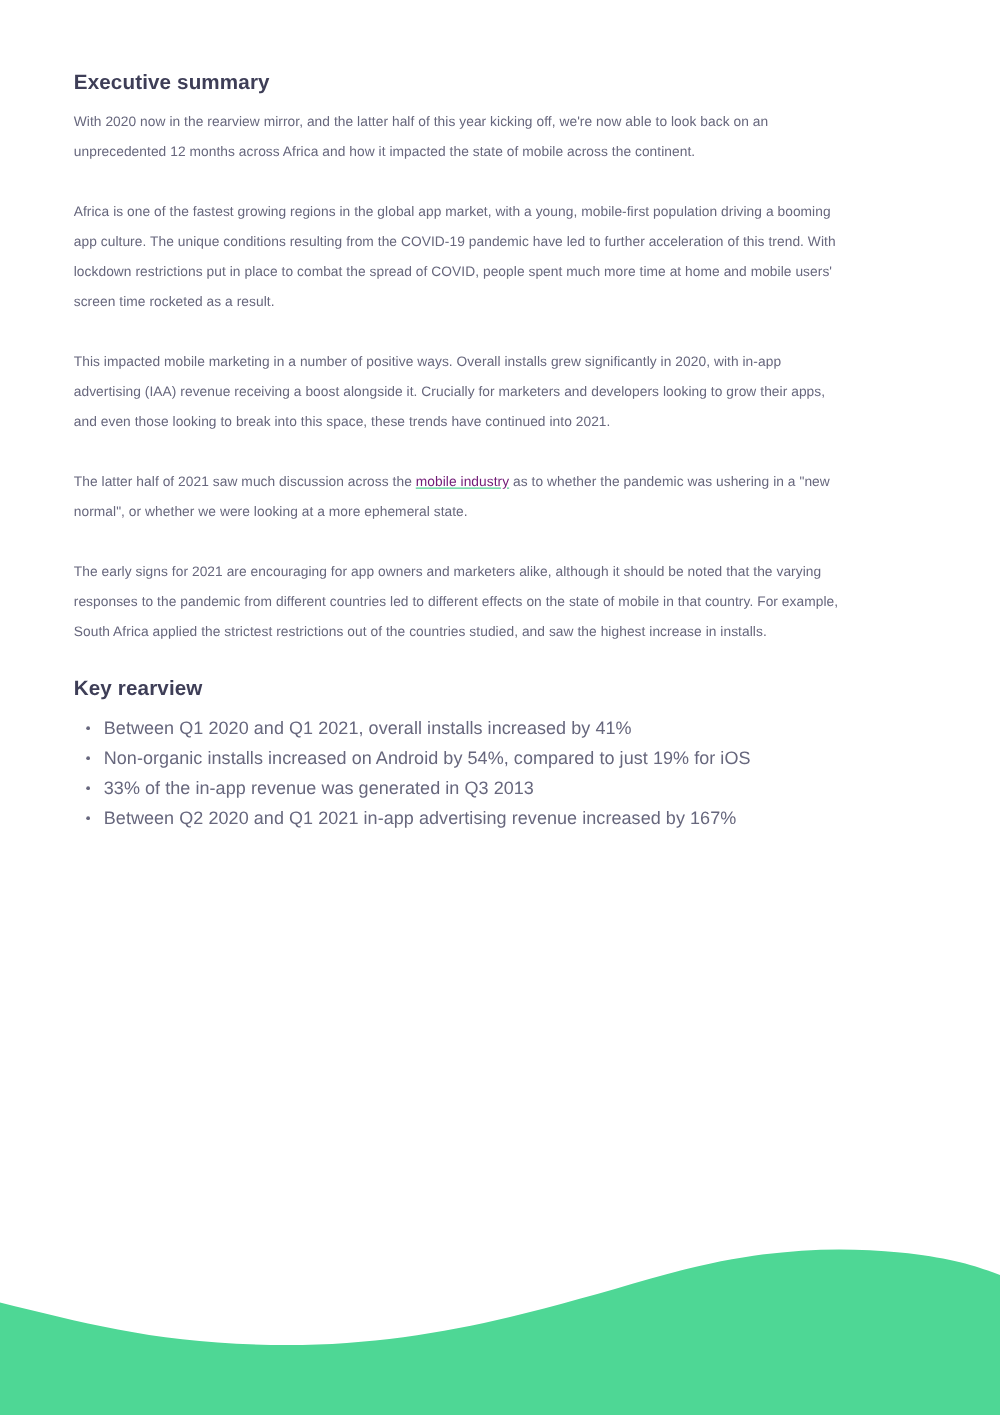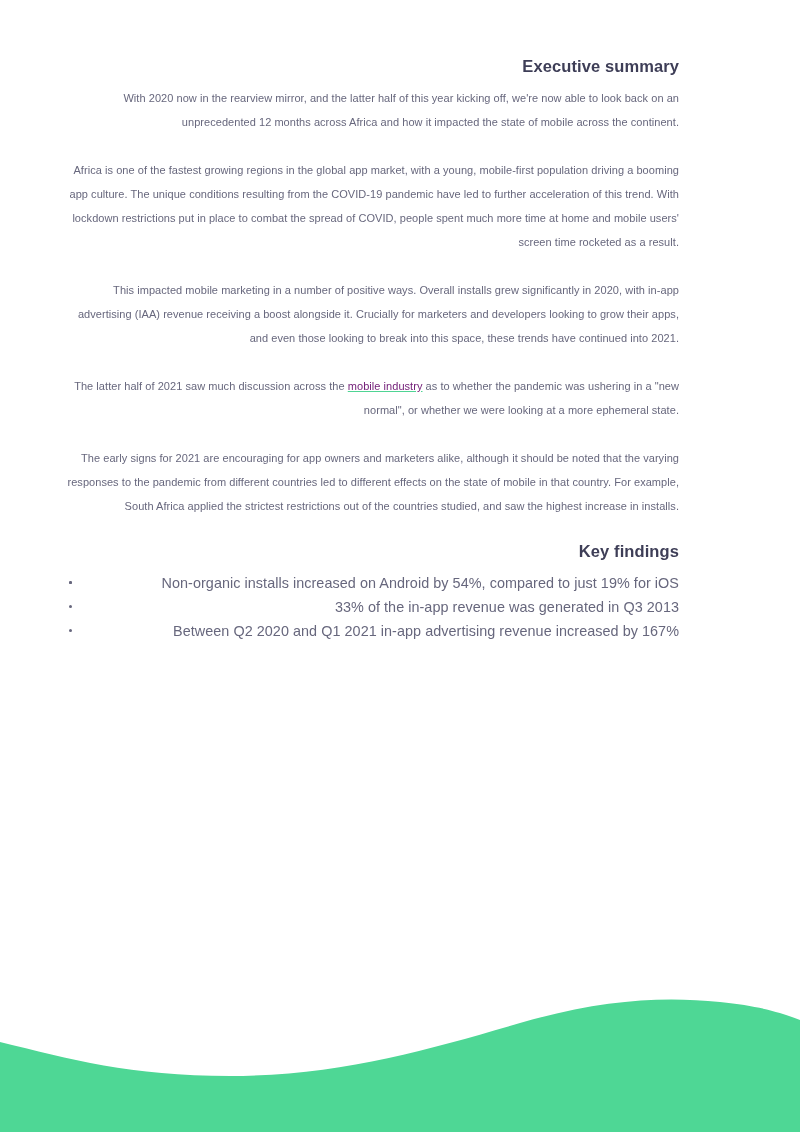--- a/index.html
+++ b/index.html
@@ -16,21 +16,20 @@
     -webkit-font-smoothing: antialiased;
   }
 
   .page {
     position: absolute;
     top: 0;
     left: 0;
     width: 708px;
     height: 1132px;
     background: #ffffff;
-    text-align: right;
   }
 
   .content {
     position: absolute;
     left: 59px;
     top: 55px;
     width: 620px;
   }
 
   h2.section-heading {
@@ -116,25 +115,26 @@
       <p class="body-text">Africa is one of the fastest growing regions in the global app market, with a young, mobile-first population driving a booming app culture. The unique conditions resulting from the COVID-19 pandemic have led to further acceleration of this trend. With lockdown restrictions put in place to combat the spread of COVID, people spent much more time at home and mobile users' screen time rocketed as a result.</p>
 
       <p class="body-text">This impacted mobile marketing in a number of positive ways. Overall installs grew significantly in 2020, with in-app advertising (IAA) revenue receiving a boost alongside it. Crucially for marketers and developers looking to grow their apps, and even those looking to break into this space, these trends have continued into 2021.</p>
 
       <p class="body-text"><span>The latter half of 2021 saw much discussion across the </span><a class="inline-link" href="#">mobile industry</a><span> as to whether the pandemic was ushering in a "new normal", or whether we were looking at a more ephemeral state.</span></p>
 
       <p class="body-text">The early signs for 2021 are encouraging for app owners and marketers alike, although it should be noted that the varying responses to the pandemic from different countries led to different effects on the state of mobile in that country. For example, South Africa applied the strictest restrictions out of the countries studied, and saw the highest increase in installs.</p>
     </section>
 
     <section class="findings-section">
-      <h2 class="section-heading">Key findings</h2>
+      <h2 class="section-heading">Key rearview</h2>
 
       <ul class="findings-list">
         <li>
           <span class="dot"></span>
+          <span>Between Q1 2020 and Q1 2021, overall installs increased by 41%</span>
         </li>
         <li>
           <span class="dot"></span>
           <span>Non-organic installs increased on Android by 54%, compared to just 19% for iOS</span>
         </li>
         <li>
           <span class="dot"></span>
           <span>33% of the in-app revenue was generated in Q3 2013</span>
         </li>
         <li>

